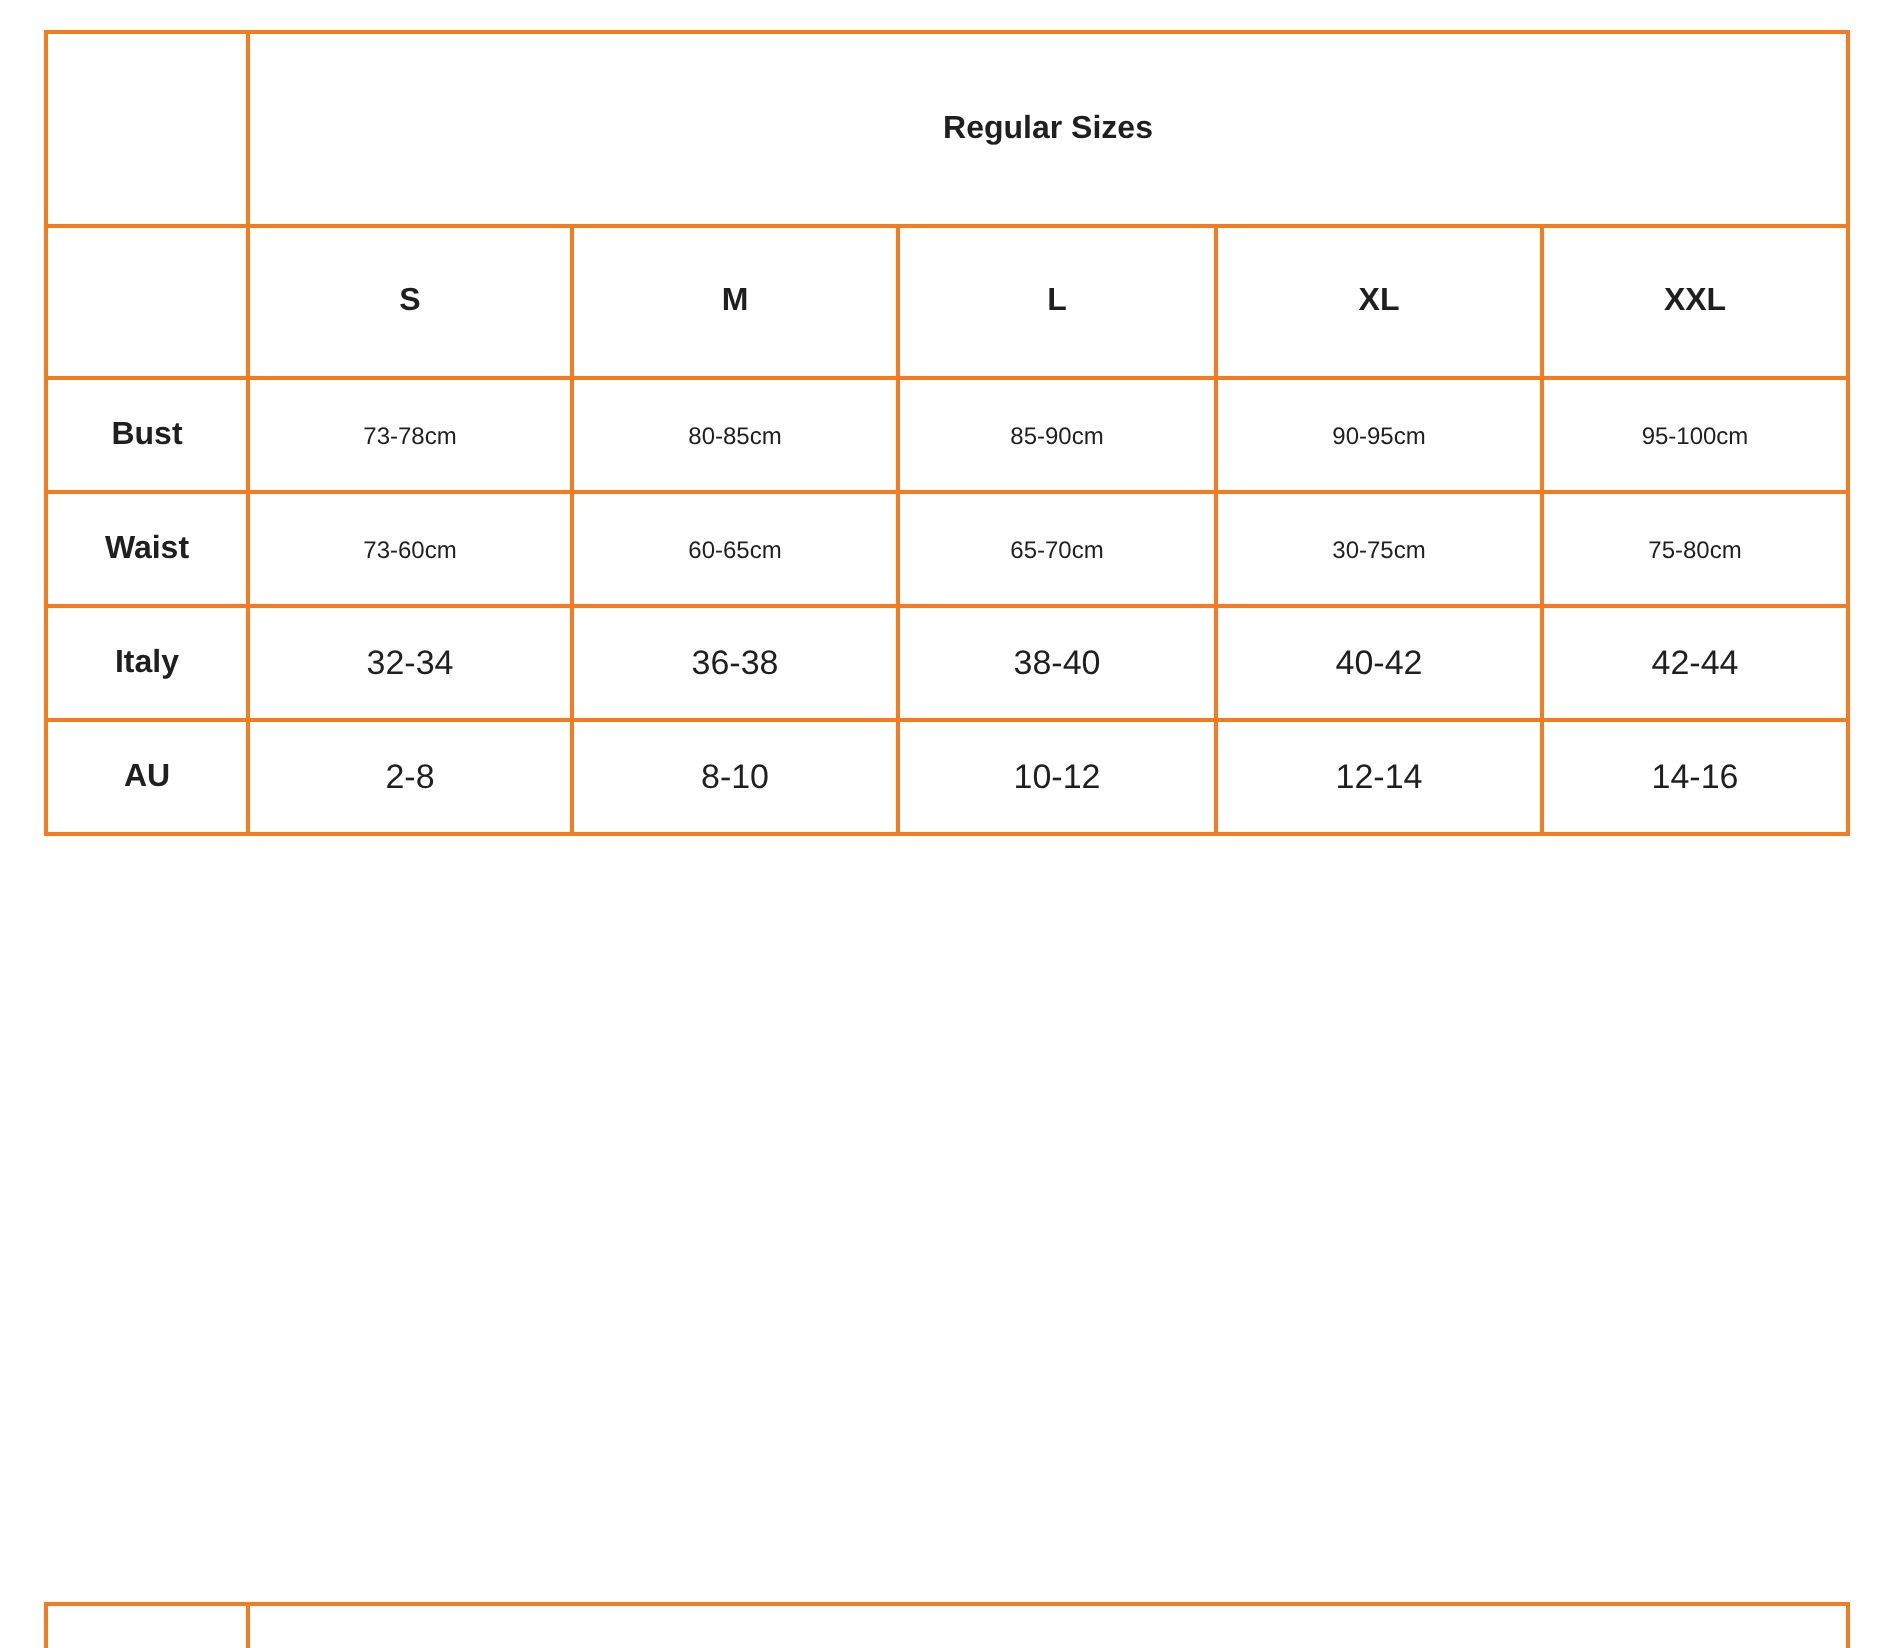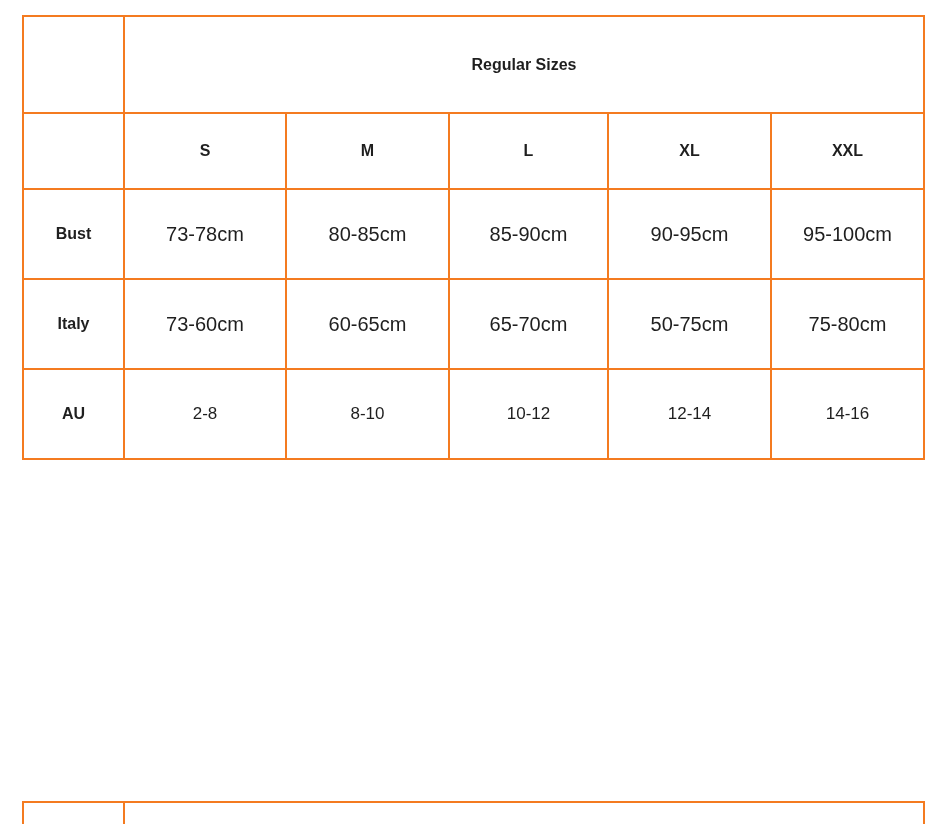--- a/index.html
+++ b/index.html
@@ -26,25 +26,25 @@
   table.size-table.next{top:801px;}
   .size-table td{
     border:2px solid var(--border);
     text-align:center;
     vertical-align:middle;
     padding:12px;
     overflow:hidden;
   }
   tr.r-title{height:97px;}
   tr.r-sizes{height:76px;}
-  tr.r-data{height:90px;margin-left:22px;}
+  tr.r-data{height:57px;margin-left:22px;}
   td.title{font-weight:bold;font-size:16px;}
   td.sz{font-weight:bold;font-size:16px;}
   td.lbl{font-weight:bold;font-size:16px;}
-  tr.cm td.val{font-size:20px;}
+  tr.cm td.val{font-size:12px;}
   tr.big td.val{font-size:17px;}
 </style>
 </head>
 <body>
 
 <div class="screen">
 
   <table class="size-table main">
     <colgroup>
       <col style="width:101px">
@@ -71,32 +71,40 @@
       <tr class="r-data cm">
         <td class="lbl">Bust</td>
         <td class="val">73-78cm</td>
         <td class="val">80-85cm</td>
         <td class="val">85-90cm</td>
         <td class="val">90-95cm</td>
         <td class="val">95-100cm</td>
       </tr>
 
       <tr class="r-data cm">
-        <td class="lbl">Italy</td>
+        <td class="lbl">Waist</td>
         <td class="val">73-60cm</td>
         <td class="val">60-65cm</td>
         <td class="val">65-70cm</td>
-        <td class="val">50-75cm</td>
+        <td class="val">30-75cm</td>
         <td class="val">75-80cm</td>
       </tr>
 
 
 
 
 
+      <tr class="r-data big">
+        <td class="lbl">Italy</td>
+        <td class="val">32-34</td>
+        <td class="val">36-38</td>
+        <td class="val">38-40</td>
+        <td class="val">40-42</td>
+        <td class="val">42-44</td>
+      </tr>
 
       <tr class="r-data big">
         <td class="lbl">AU</td>
         <td class="val">2-8</td>
         <td class="val">8-10</td>
         <td class="val">10-12</td>
         <td class="val">12-14</td>
         <td class="val">14-16</td>
       </tr>
     </tbody>

